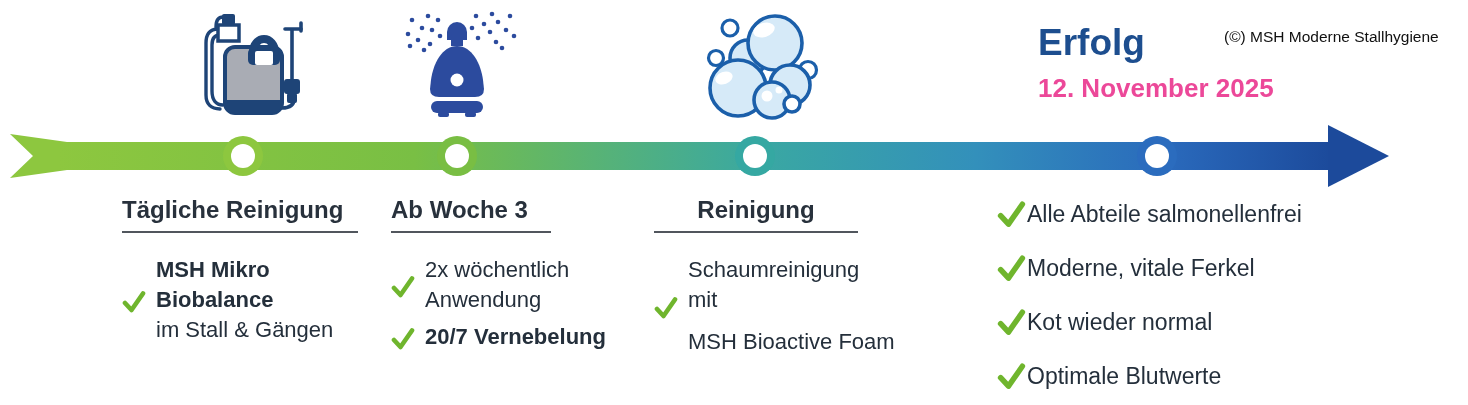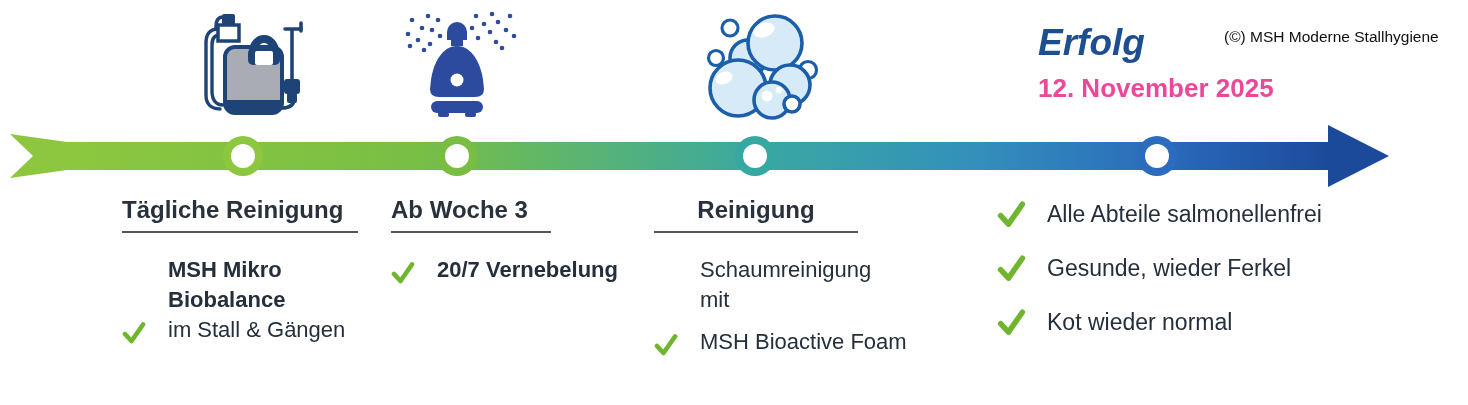--- a/index.html
+++ b/index.html
@@ -9,33 +9,33 @@
 
   
   .timeline-svg{position:absolute;left:0;top:120px;}
 
   
   .col{position:absolute;top:196px;}
   .col-heading{font-size:24px;font-weight:bold;line-height:28px;white-space:nowrap;color:#28313c;}
   .center .col-heading{text-align:center;}
   .rule{height:2px;background:#51565d;margin-top:7px;}
   .items{margin-top:22px;display:flex;flex-direction:column;gap:7px;}
-  .item{display:flex;gap:22px;align-items:flex-end;}
+  .item{display:flex;gap:10px;align-items:center;}
   .check{flex:0 0 auto;margin-top:3px;}
   .lines{font-size:22px;line-height:30px;}
   .line{display:block;white-space:nowrap;}
   .b{font-weight:bold;}
   .i{margin-top:12px;}
 
   
   .success-head{position:absolute;left:1038px;top:22px;}
-  .success-title{font-size:37px;font-weight:bold;line-height:42px;color:#1d4e8f;font-style:italic;}
+  .success-title{font-size:37px;font-weight:bold;line-height:42px;color:#1d4e8f;}
   .success-date{font-size:26px;font-weight:bold;line-height:30px;color:#ec4899;margin-top:9px;white-space:nowrap;}
   .results{position:absolute;left:996px;top:200px;display:flex;flex-direction:column;gap:25px;}
-  .result-item{display:flex;gap:20px;align-items:flex-start;}
+  .result-item{display:flex;gap:0;align-items:flex-start;}
   .result-item .lines{font-size:23px;line-height:29px;}
   .result-check{flex:0 0 auto;margin-top:0;}
 
   .copyright{position:absolute;left:1224px;top:27px;font-size:15.5px;line-height:19px;color:#101010;white-space:nowrap;}
 </style>
 </head>
 <body>
 
 <div class="canvas">
 
@@ -181,20 +181,29 @@
 
   <div class="col" style="left:391px;width:160px;">
     <div class="col-heading">Ab Woche 3</div>
     <div class="rule"></div>
     <div class="items">
       <div class="item">
         <svg class="check" width="24" height="24" viewBox="0 0 24 24">
           <path d="M3,13 L9.5,20 L21,3.5" fill="none" stroke="#6FB52D" stroke-width="4.6" stroke-linecap="round" stroke-linejoin="round"></path>
         </svg>
         <div class="lines">
+          <span class="line">2x wöchentlich</span>
+          <span class="line">Anwendung</span>
+        </div>
+      </div>
+      <div class="item">
+        <svg class="check" width="24" height="24" viewBox="0 0 24 24">
+          <path d="M3,13 L9.5,20 L21,3.5" fill="none" stroke="#6FB52D" stroke-width="4.6" stroke-linecap="round" stroke-linejoin="round"></path>
+        </svg>
+        <div class="lines">
           <span class="line b">20/7 Vernebelung</span>
         </div>
       </div>
     </div>
   </div>
 
   <div class="col center" style="left:654px;width:204px;">
     <div class="col-heading">Reinigung</div>
     <div class="rule"></div>
     <div class="items">
@@ -223,28 +232,36 @@
       </svg>
       <div class="lines">
           <span class="line">Alle Abteile salmonellenfrei</span>
         </div>
     </div>
     <div class="result-item">
       <svg class="result-check" width="31" height="29" viewBox="0 0 24 24">
         <path d="M3,13 L9.5,20 L21,3.5" fill="none" stroke="#6FB52D" stroke-width="4.6" stroke-linecap="round" stroke-linejoin="round"></path>
       </svg>
       <div class="lines">
-          <span class="line">Gesunde, wieder Ferkel</span>
+          <span class="line">Moderne, vitale Ferkel</span>
         </div>
     </div>
     <div class="result-item">
       <svg class="result-check" width="31" height="29" viewBox="0 0 24 24">
         <path d="M3,13 L9.5,20 L21,3.5" fill="none" stroke="#6FB52D" stroke-width="4.6" stroke-linecap="round" stroke-linejoin="round"></path>
       </svg>
       <div class="lines">
           <span class="line">Kot wieder normal</span>
         </div>
     </div>
+    <div class="result-item">
+      <svg class="result-check" width="31" height="29" viewBox="0 0 24 24">
+        <path d="M3,13 L9.5,20 L21,3.5" fill="none" stroke="#6FB52D" stroke-width="4.6" stroke-linecap="round" stroke-linejoin="round"></path>
+      </svg>
+      <div class="lines">
+          <span class="line">Optimale Blutwerte</span>
+        </div>
+    </div>
   </div>
 
   <div class="copyright">(©) MSH Moderne Stallhygiene</div>
 
 </div>
 
 </body></html>

